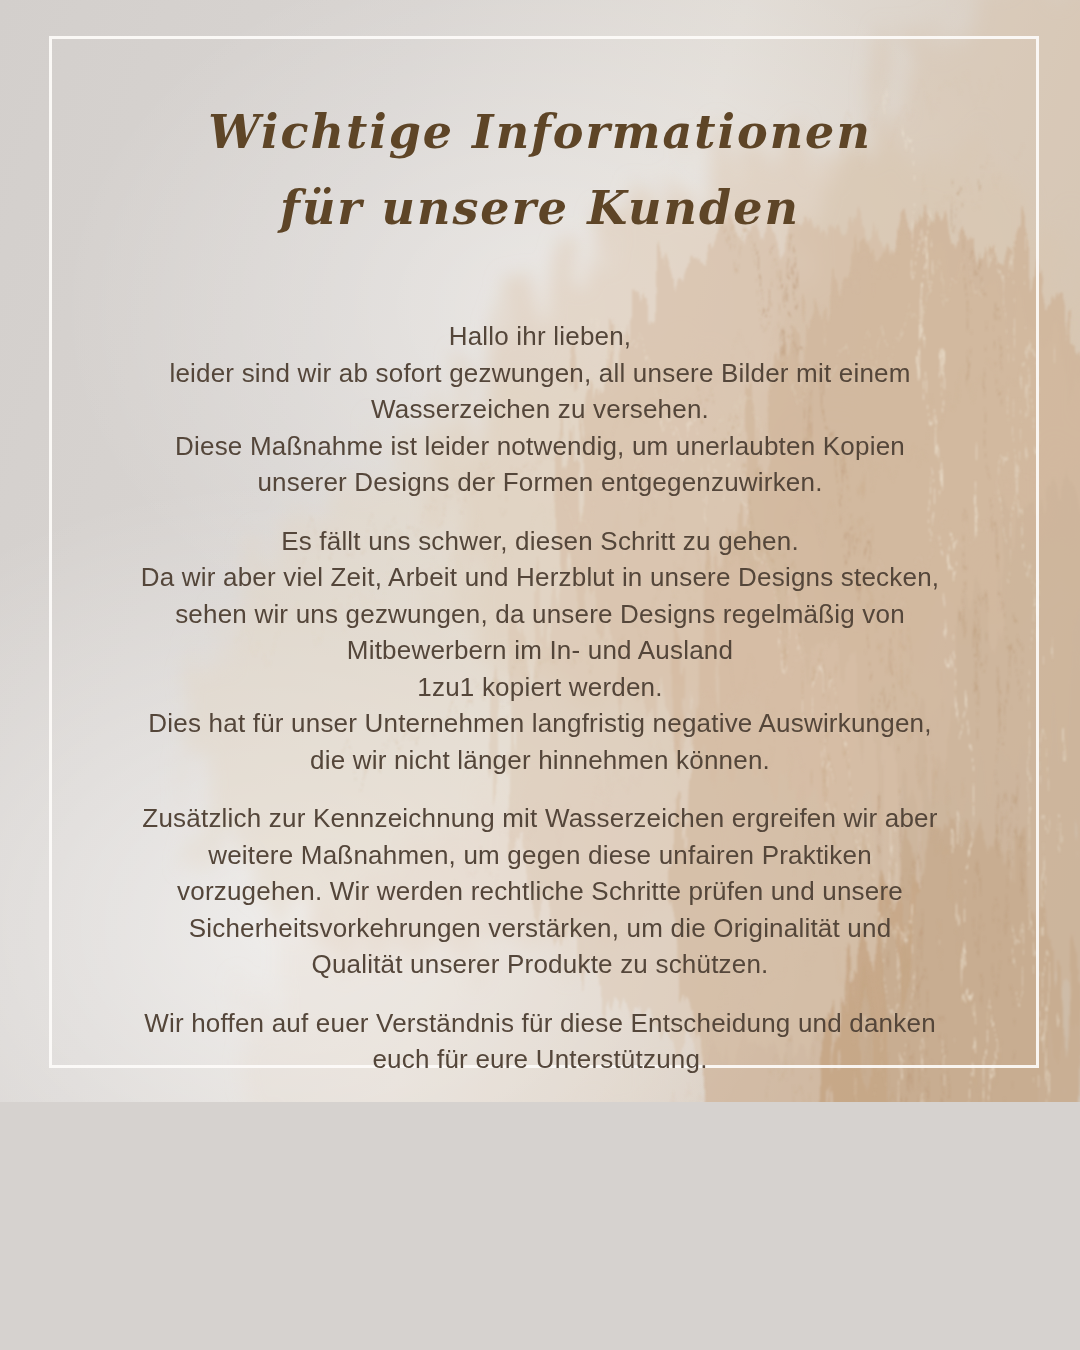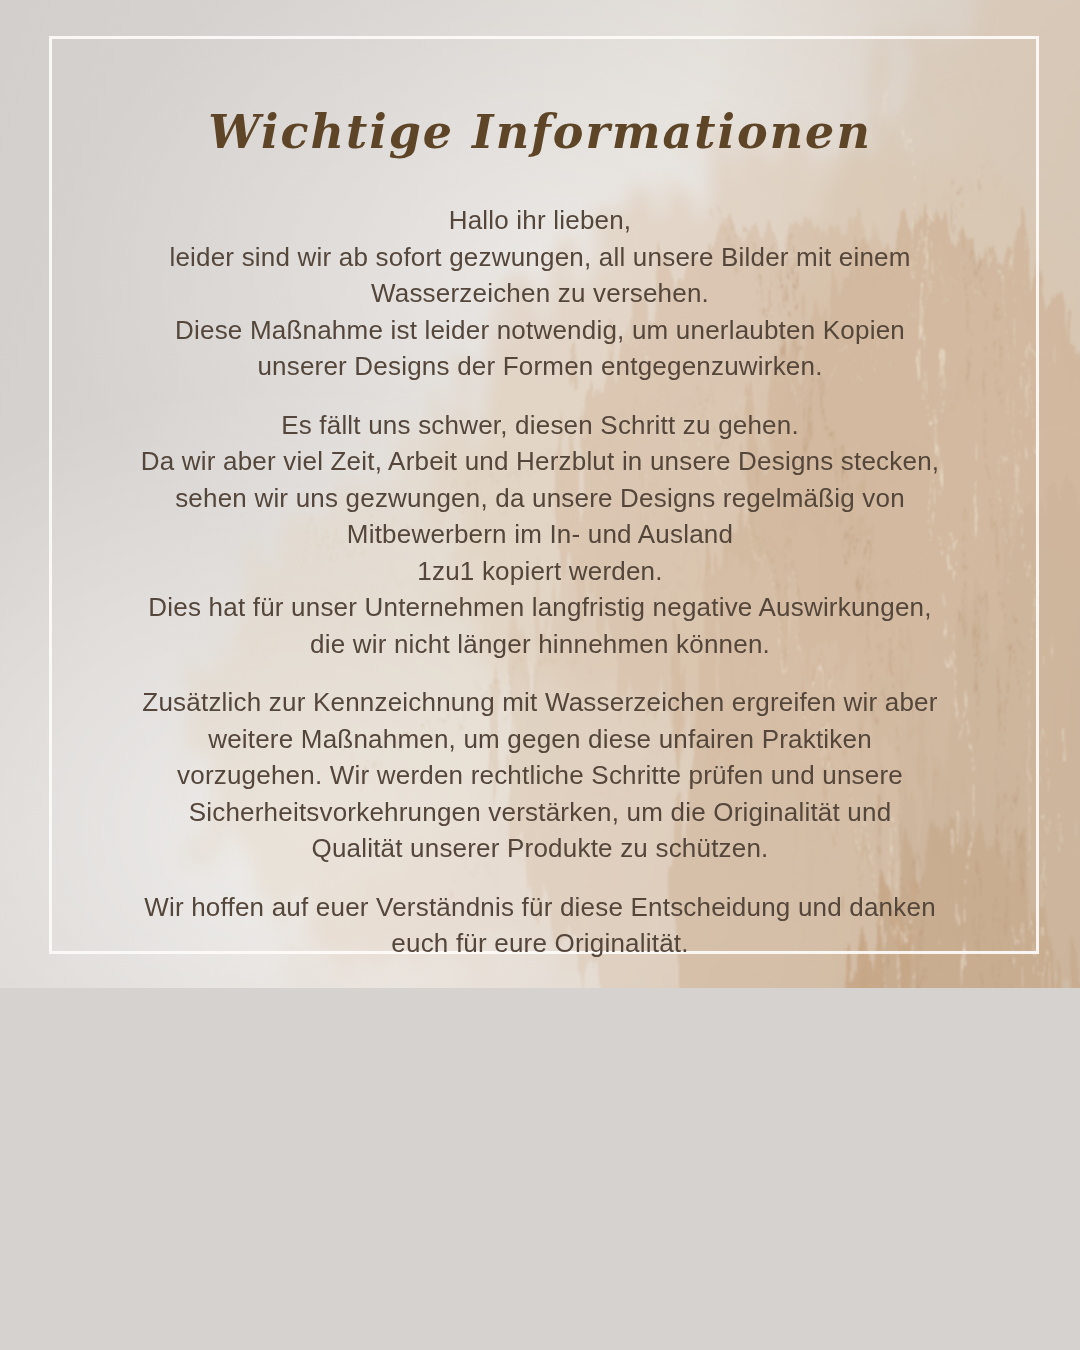--- a/index.html
+++ b/index.html
@@ -1,18 +1,18 @@
 <!DOCTYPE html>
 <html><head>
 <meta charset="utf-8">
 <style>
   html,body{margin:0;padding:0;background:#d6d2cf;}
   .card{
     position:relative;
-    width:1080px;height:988px;
+    width:1080px;height:1102px;
     overflow:hidden;
     font-family:"Liberation Sans",sans-serif;
     background:
       radial-gradient(820px 640px at 28% 84%, rgba(255,255,255,0.55), rgba(255,255,255,0) 70%),
       radial-gradient(700px 520px at 52% 28%, rgba(255,255,255,0.38), rgba(255,255,255,0) 72%),
       linear-gradient(108deg,#d3cfcc 0%,#d8d4d1 30%,#e1dcd6 52%,#d9cec2 74%,#cfc3b4 100%);
   }
   .bg-photo{position:absolute;inset:0;pointer-events:none;}
   .frame{
     position:absolute;
@@ -30,21 +30,21 @@
     font-family:"DejaVu Serif","Liberation Serif",serif;
     font-style:italic;
     font-weight:600;
     font-size:46px;
     line-height:76px;
     letter-spacing:2px;
     color:#5e4527;
   }
   .title span{display:block;}
   .bodytext{
-    margin-top:32px;
+    margin-top:72px;
     width:980px;
     font-size:26px;
     line-height:36.5px;
     letter-spacing:0.2px;
     color:#54463a;
   }
   .bodytext p{
     margin:0 0 22px 0;
     white-space:pre-line;
   }
@@ -113,20 +113,21 @@
       </g>
     </svg>
   </div>
 
   <div class="frame"></div>
 
   <div class="content">
 
     <h1 class="title">
       <span>Wichtige Informationen</span>
+      <span>für unsere Kunden</span>
     </h1>
 
     <div class="bodytext">
       <p>Hallo ihr lieben,
 leider sind wir ab sofort gezwungen, all unsere Bilder mit einem
 Wasserzeichen zu versehen.
 Diese Maßnahme ist leider notwendig, um unerlaubten Kopien
 unserer Designs der Formen entgegenzuwirken.</p>
       <p>Es fällt uns schwer, diesen Schritt zu gehen.
 Da wir aber viel Zeit, Arbeit und Herzblut in unsere Designs stecken,
@@ -134,19 +135,19 @@
 Mitbewerbern im In- und Ausland
 1zu1 kopiert werden.
 Dies hat für unser Unternehmen langfristig negative Auswirkungen,
 die wir nicht länger hinnehmen können.</p>
       <p>Zusätzlich zur Kennzeichnung mit Wasserzeichen ergreifen wir aber
 weitere Maßnahmen, um gegen diese unfairen Praktiken
 vorzugehen. Wir werden rechtliche Schritte prüfen und unsere
 Sicherheitsvorkehrungen verstärken, um die Originalität und
 Qualität unserer Produkte zu schützen.</p>
       <p>Wir hoffen auf euer Verständnis für diese Entscheidung und danken
-euch für eure Originalität.</p>
+euch für eure Unterstützung.</p>
     </div>
 
     <div class="website">www.wk-druckbar.de</div>
 
   </div>
 </div>
 
 </body></html>

